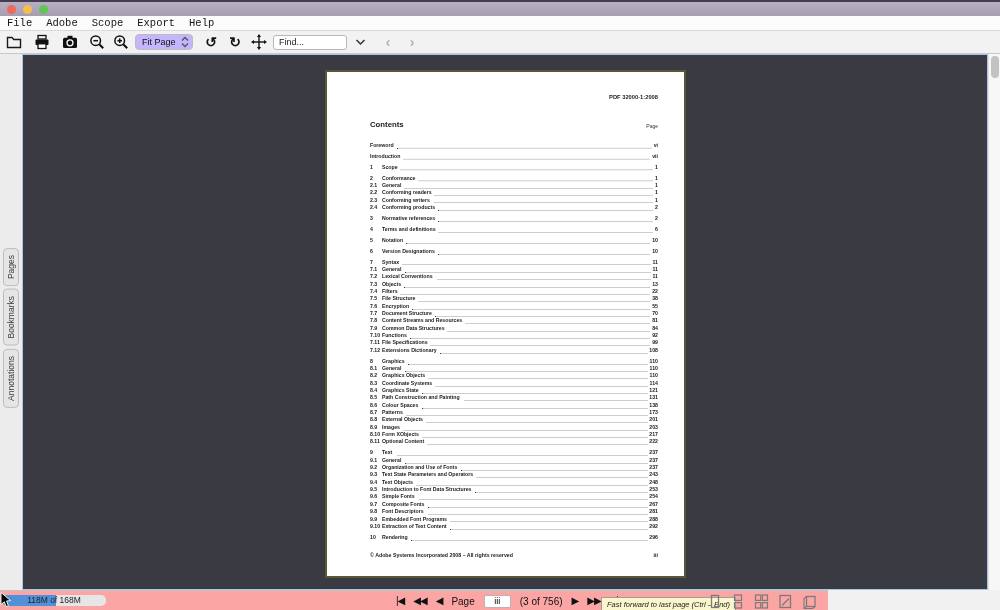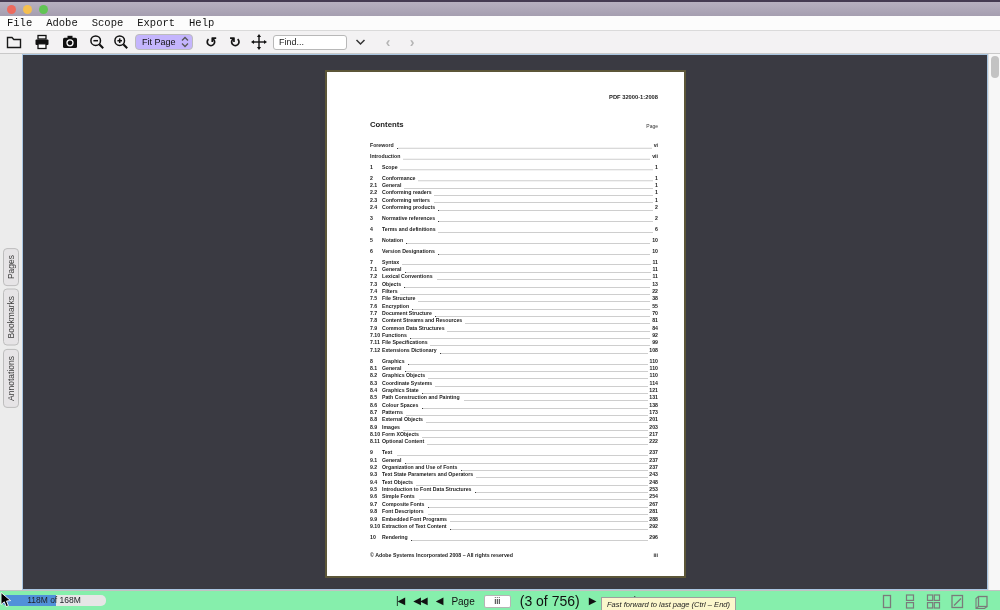--- a/index.html
+++ b/index.html
@@ -61,34 +61,34 @@
   .tnum { width:24px; flex:none; }
   .tnum:empty { display:none; }
   .ttitle { white-space:nowrap; flex:none; }
   .tdots { flex:1; align-self:flex-end; height:4px; margin:0 4px 2px 6px;
     border-bottom:1.6px dotted #3a3a3a; }
   .tpg { white-space:nowrap; text-align:right; }
   .page-footer { display:flex; justify-content:space-between; margin-top:21px;
     font-size:10.5px; font-weight:bold; }
 
   
-  .statusbar { position:absolute; left:0; top:590px; width:1000px; height:20px;
-    background:#86efac; border-top:1px solid #c2c2c2;padding-left:26px; }
+  .statusbar { position:absolute; left:0; top:590px; width:828px; height:20px;
+    background:#fca5a5; border-top:1px solid #c2c2c2;padding-left:26px; }
   .membar { position:absolute; left:2px; top:4px; width:104px; height:11px;
     background:#e6e6e6; border-radius:5px; overflow:hidden; }
   .memfill { position:absolute; left:0; top:0; height:11px; width:54px; background:#5191d9; }
   .memtext { position:absolute; left:0; top:0; width:104px; height:11px; text-align:center;
     font-size:8.5px; color:#20242a; line-height:11px; }
   .navbar { position:absolute; left:396px; top:2px; height:16px; display:flex;
     align-items:center; gap:9px; }
   .nav-btn { font-size:10px; color:#111; letter-spacing:-1px; line-height:1; cursor:default; white-space:nowrap; }
   .page-label { font-size:10px; color:#111; letter-spacing:0; }
   .page-input { width:27px; height:13px; border:1px solid #b5b5b5; border-radius:2px;
     background:#fff; font-size:9px; text-align:center; font-family:"Liberation Sans",sans-serif; }
-  .page-count { font-size:14px; color:#111; white-space:nowrap; }
+  .page-count { font-size:10px; color:#111; white-space:nowrap; }
   .tooltip { position:absolute; left:601px; top:6px; background:#fbf7cc; border:1px solid #9e9e9e;
     font-size:7.5px; color:#222; padding:1.5px 5px; white-space:nowrap;font-style:italic; }
   .layout-icons { position:absolute; right:10px; top:3px; display:flex; gap:9px; align-items:center; }
   .layout-icons svg { display:block; }
   .cursor { position:absolute; left:0px; top:592px; z-index:50; }
 </style>
 </head>
 <body>
 
 <div class="app">

